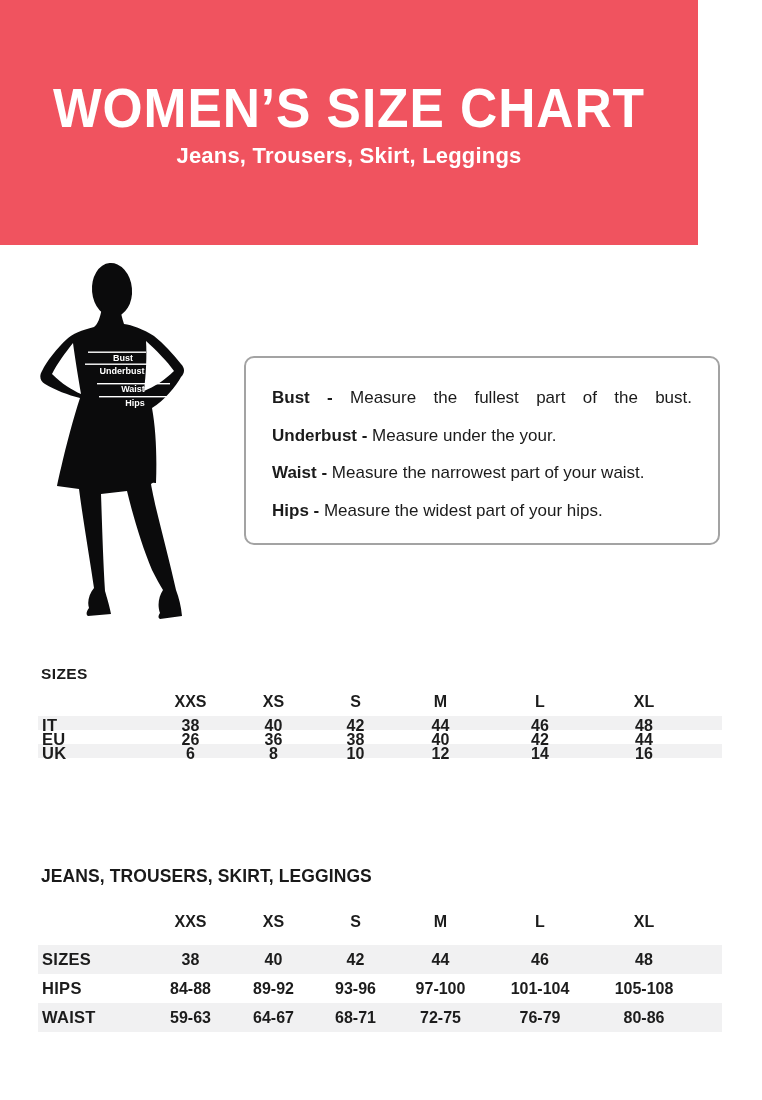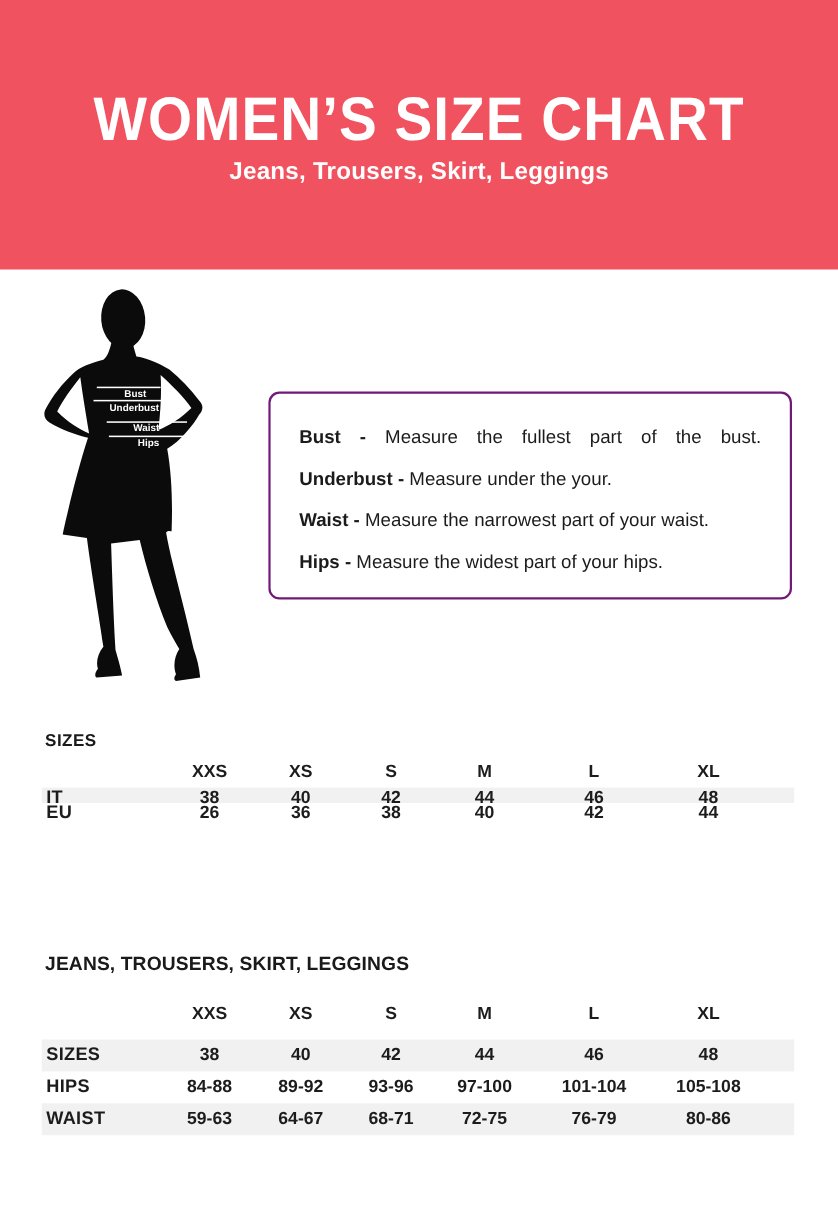--- a/index.html
+++ b/index.html
@@ -1,33 +1,33 @@
 <!DOCTYPE html>
 <html><head>
 <meta charset="utf-8">
 <style>
   html,body{margin:0;padding:0;background:#e9e9e9;}
   .page{position:relative;width:762px;height:1100px;margin:0 auto;background:#ffffff;overflow:hidden;
         font-family:"Liberation Sans",sans-serif;color:#1a1a1a;}
 
   
-  .hero{position:absolute;top:0;left:0;width:762px;height:245px;background:#F0535F;}
+  .hero{position:absolute;top:0;left:0;width:698px;height:245px;background:#F0535F;}
   .hero-title{position:absolute;top:80px;left:0;right:0;margin:0;text-align:center;color:#fff;
               font-size:56px;font-weight:700;line-height:1;letter-spacing:1px;
               transform:scaleX(0.92);white-space:nowrap;}
   .hero-sub{position:absolute;top:143px;left:0;right:0;text-align:center;color:#fff;
             font-size:22px;font-weight:700;letter-spacing:0.2px;}
 
   
   .figure-svg{position:absolute;left:40px;top:258px;width:190px;height:380px;}
   .figure-svg text{font-family:"Liberation Sans",sans-serif;font-weight:700;fill:#fff;font-size:9px;}
 
   
   .info-box{position:absolute;left:244px;top:356px;width:476px;height:189px;box-sizing:border-box;
-            border:2px solid #701a75;border-radius:10px;padding:21px 26px 0 26px;}
+            border:2px solid #a3a3a3;border-radius:10px;padding:21px 26px 0 26px;}
   .instr-line{line-height:37.5px;font-size:17px;color:#1b1b1b;white-space:nowrap;}
   .instr-line:first-child{white-space:normal;text-align:justify;text-align-last:justify;}
   .instr-term{font-weight:700;}
 
   
   .tbl{position:absolute;left:38px;width:684px;}
   .t1{top:664px;}
   .t2{top:866px;}
   .t-title{font-weight:700;font-size:15.5px;letter-spacing:0.4px;height:24px;line-height:20px;padding-left:3px;}
   .t-title2{font-weight:700;font-size:17.5px;letter-spacing:0.1px;height:20px;line-height:20px;padding-left:3px;}
@@ -135,20 +135,29 @@
       </div>
       <div class="grid trow">
         <div class="cell label-cell">EU</div>
         <div class="cell val">26</div>
         <div class="cell val">36</div>
         <div class="cell val">38</div>
         <div class="cell val">40</div>
         <div class="cell val">42</div>
         <div class="cell val last">44</div>
       </div>
+      <div class="grid trow stripe">
+        <div class="cell label-cell">UK</div>
+        <div class="cell val">6</div>
+        <div class="cell val">8</div>
+        <div class="cell val">10</div>
+        <div class="cell val">12</div>
+        <div class="cell val">14</div>
+        <div class="cell val last">16</div>
+      </div>
     </div>
 
   <div class="tbl t2" id="t2">
     <div class="t-title2">JEANS, TROUSERS, SKIRT, LEGGINGS</div>
   <div class="grid thead">
         <div class="cell label-cell"></div>
         <div class="cell col-head">XXS</div>
         <div class="cell col-head">XS</div>
         <div class="cell col-head">S</div>
         <div class="cell col-head">M</div>

